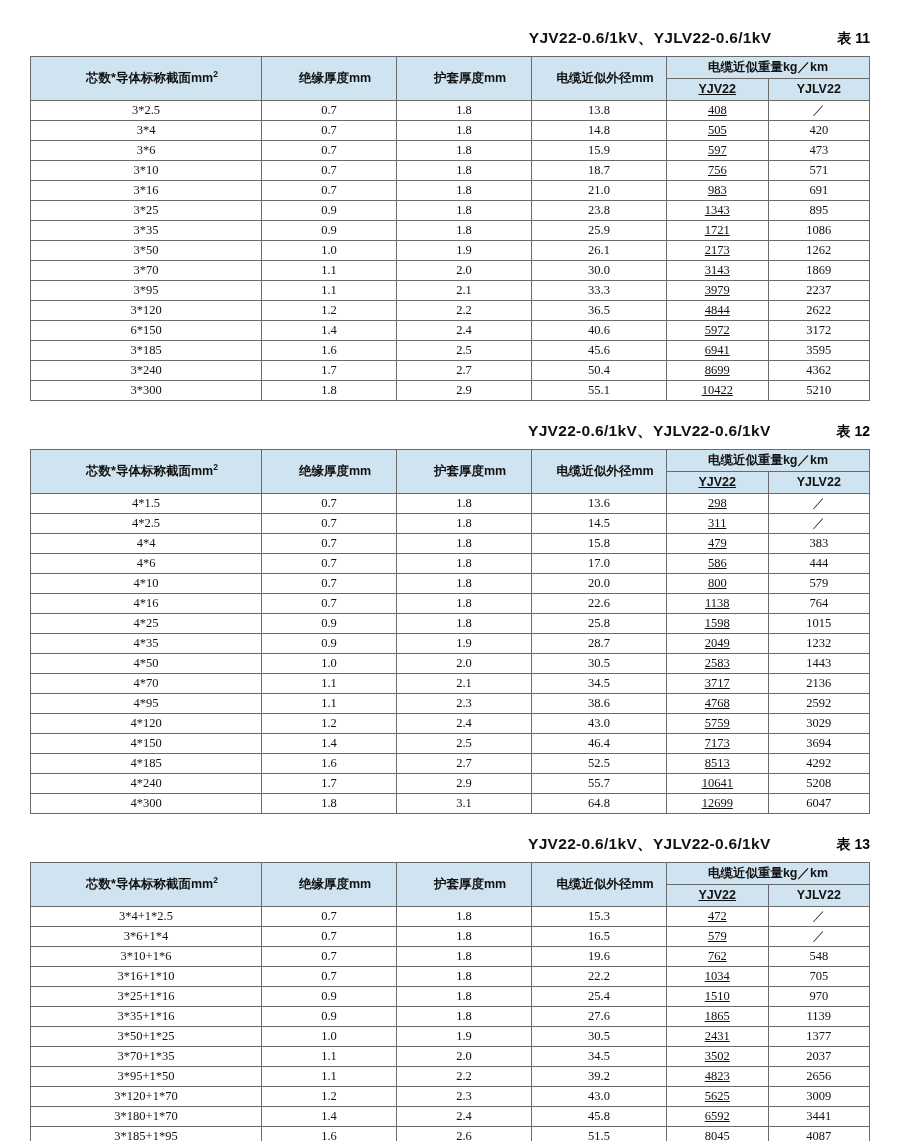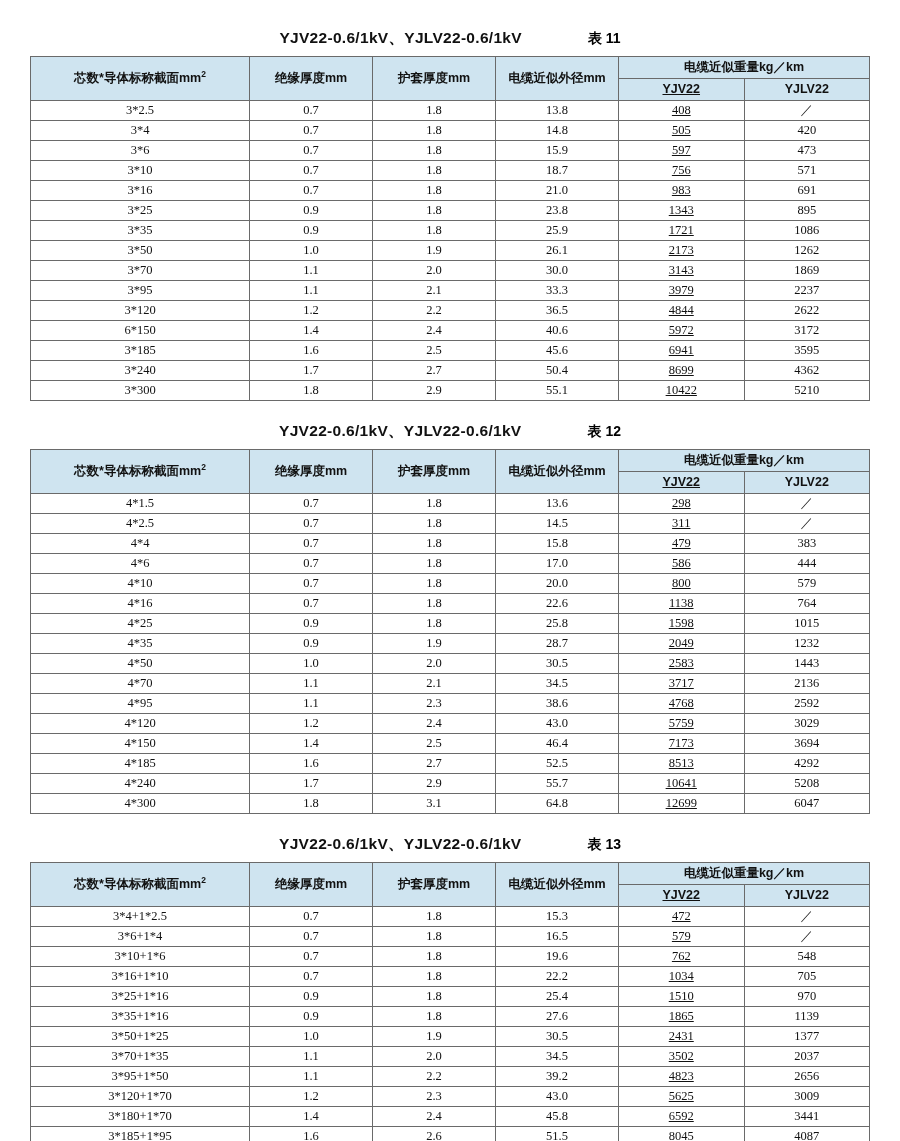--- a/index.html
+++ b/index.html
@@ -21,21 +21,21 @@
     box-sizing: border-box;
   }
   .table-block {
     margin: 0 0 0 0;
     padding: 0 30px;
     box-sizing: border-box;
   }
   .table-title-row {
     display: flex;
     align-items: baseline;
-    justify-content: center;
+    justify-content: flex-end;
     padding: 6px 0 7px 0;
   }
   .table-title {
     font-family: "Liberation Sans", sans-serif;
     font-size: 15.5px;
     font-weight: bold;
     letter-spacing: 0.3px;
     color: #111;
     white-space: nowrap;
   }
@@ -66,20 +66,21 @@
     background: #cfe4f0;
     font-family: "Liberation Sans", sans-serif;
     font-size: 12.5px;
     font-weight: bold;
     color: #111;
     height: 21px;
     line-height: 21px;
   }
   table.spec thead th.tall {
     height: 42px;
+    padding-left: 12px;
   }
   table.spec tbody td {
     background: #ffffff;
     font-family: "Liberation Serif", serif;
     font-size: 12.5px;
     color: #111;
   }
   .sup {
     font-size: 8.5px;
     vertical-align: super;

